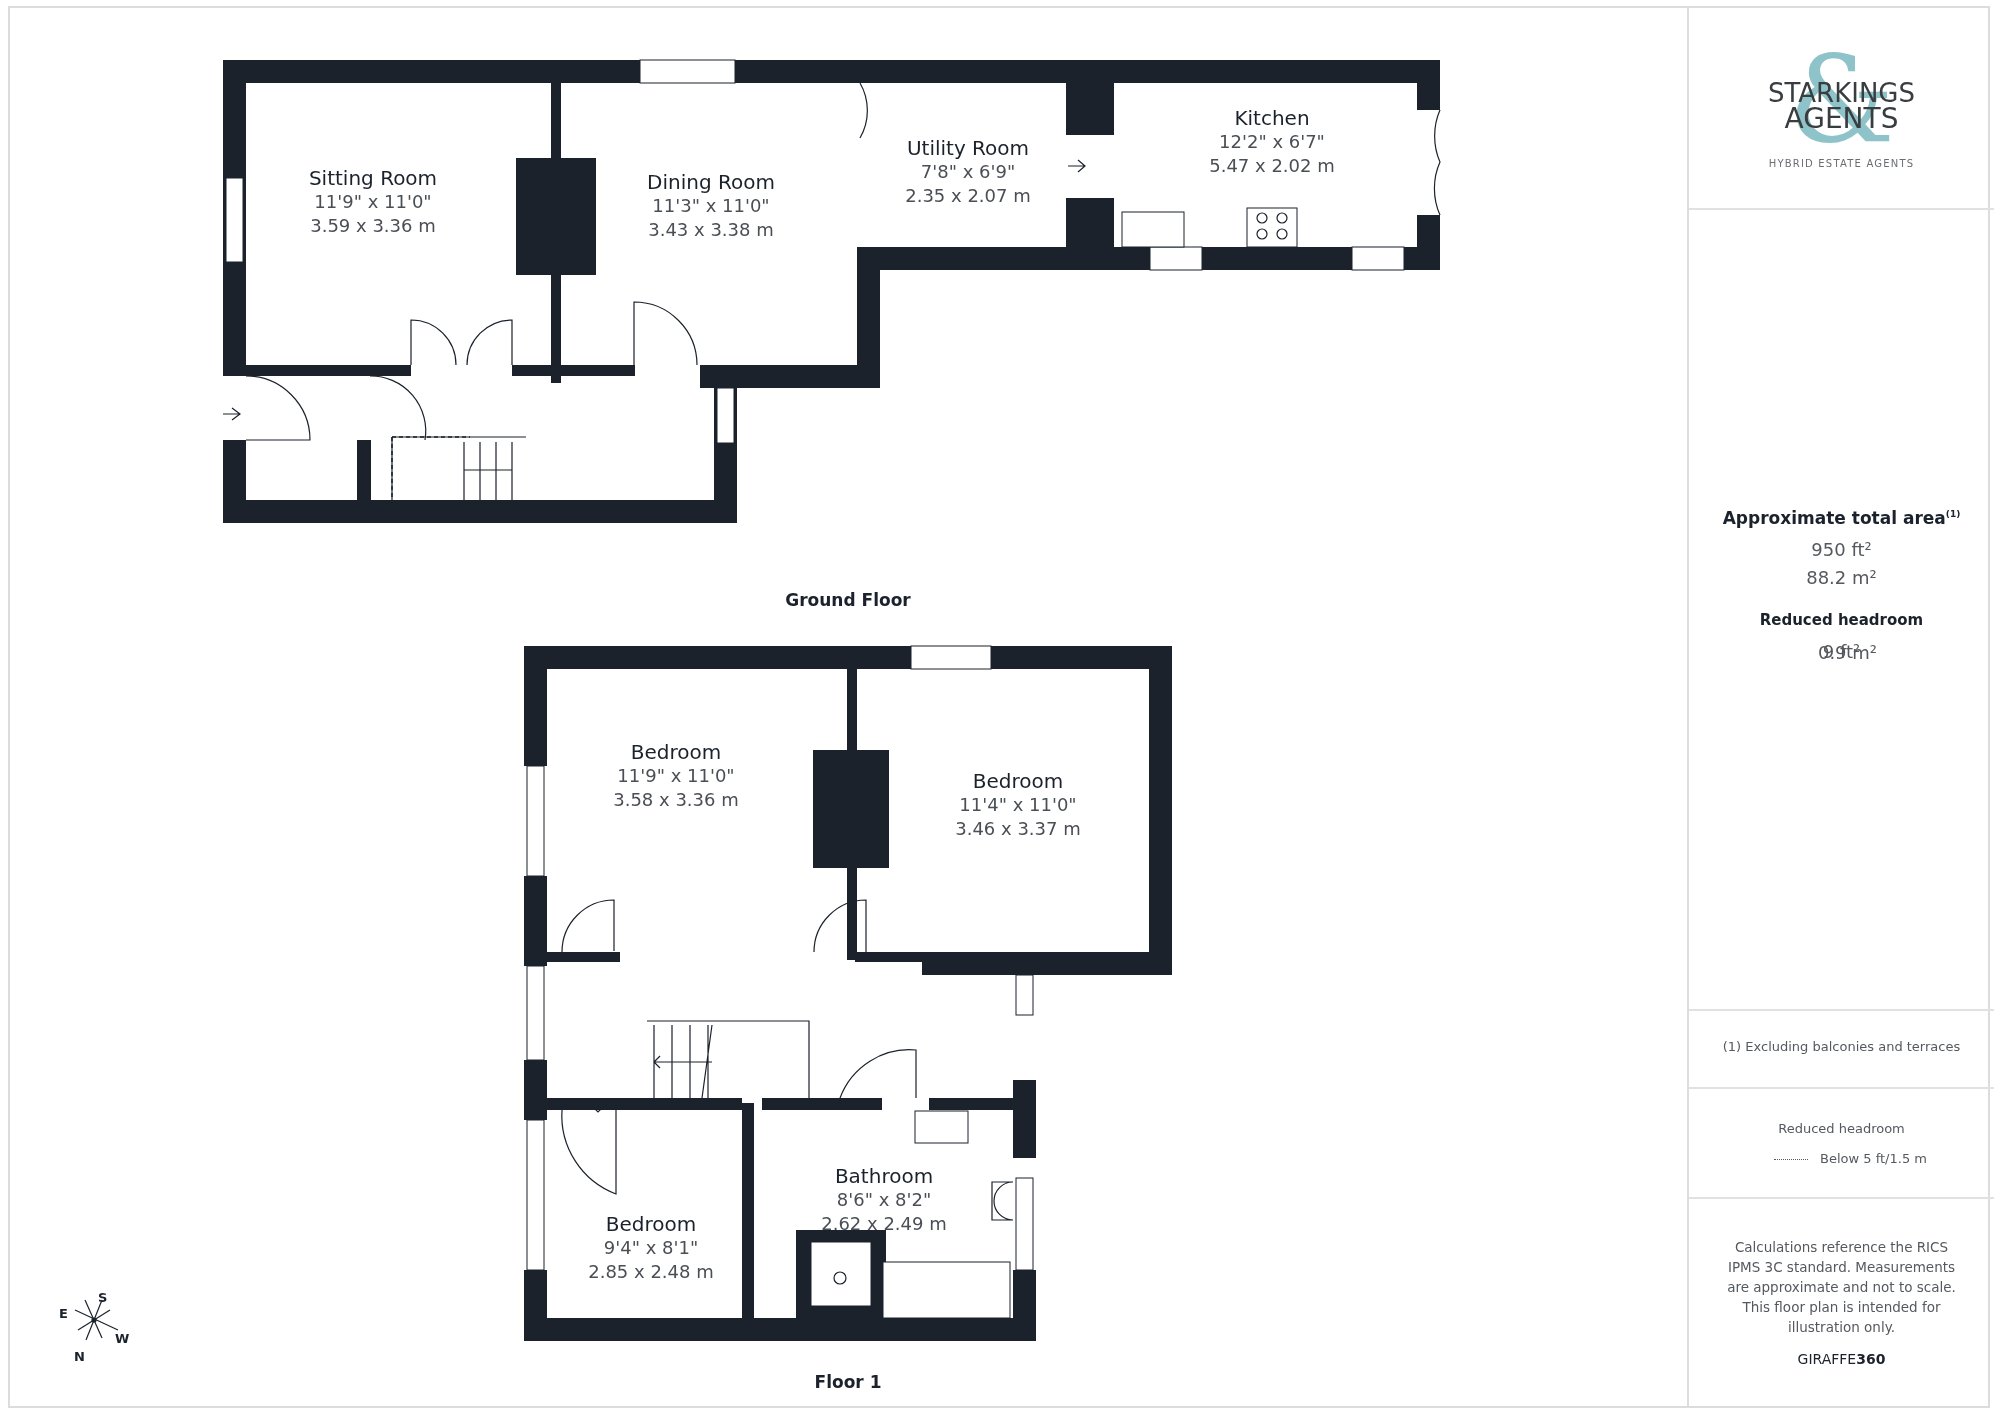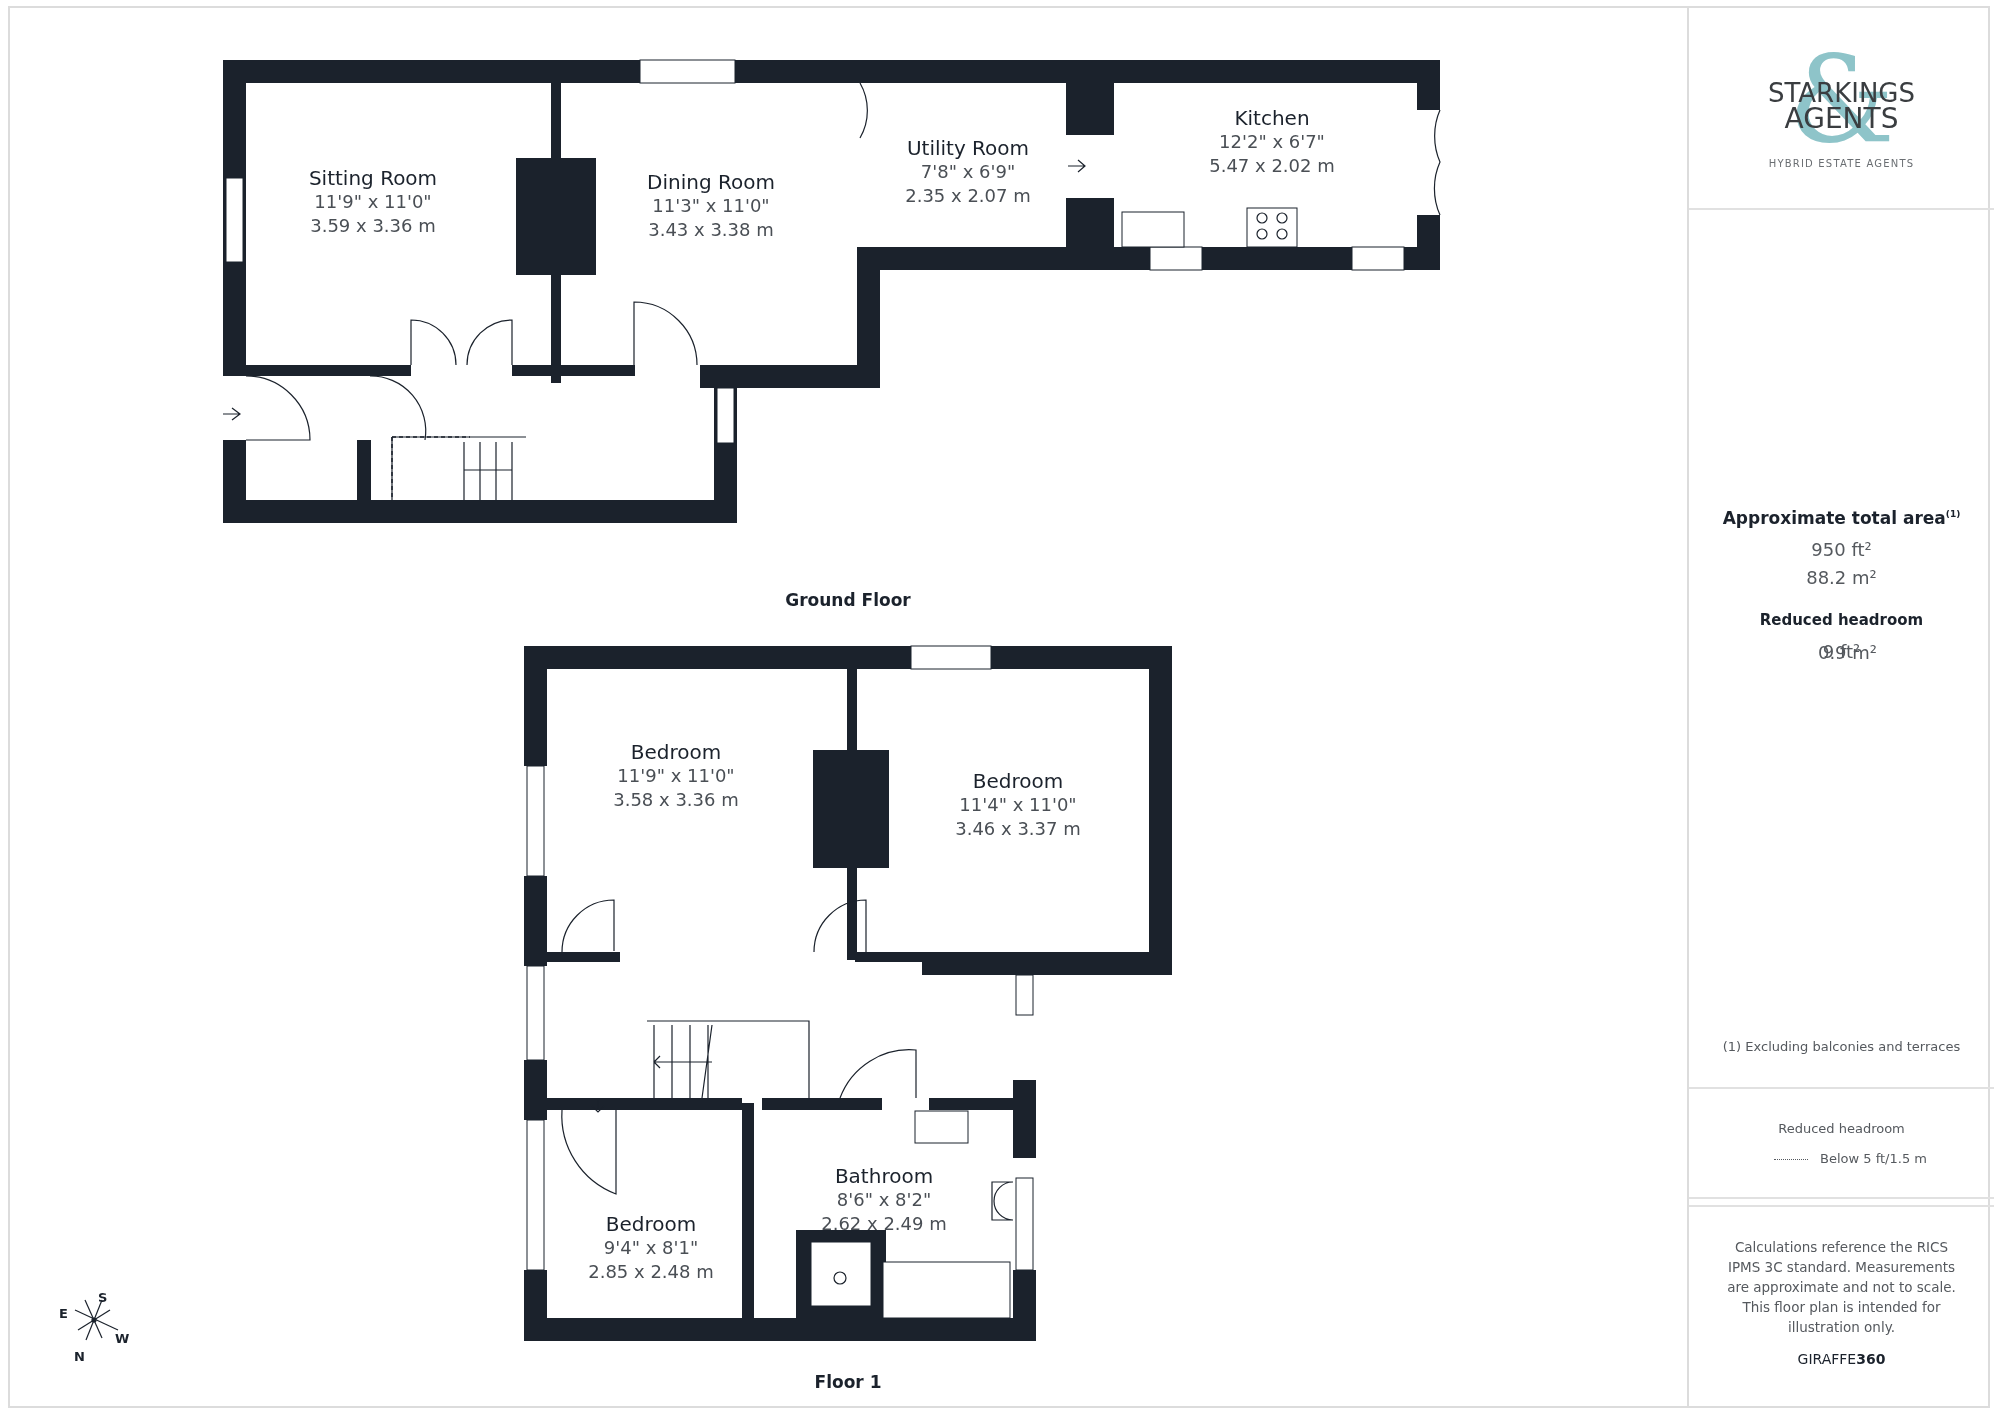--- a/index.html
+++ b/index.html
@@ -15,21 +15,21 @@
   .sidebar { position: absolute; left: 1687px; top: 8px; width: 305px; height: 1398px; border-left: 2px solid #dcdcdc; }
   .sb-section { position: absolute; left: 0; width: 305px; border-bottom: 2px solid #e1e1e1; box-sizing: border-box; text-align: center; }
   .logo-block { top: 0; height: 202px; }
   .logo-mark { position: absolute; left: 50%; top: 42px; transform: translateX(-50%); width: 160px; height: 110px; }
   .logo-amp { position: absolute; left: 50%; top: -10px; transform: translateX(-50%); font-family: "DejaVu Serif", serif; font-size: 120px; color: #8ec4c9; line-height: 120px; }
   .logo-text { position: absolute; left: 0; right: 0; font-family: "DejaVu Sans", sans-serif; font-size: 26px; letter-spacing: 0px; color: #3a3d40; line-height: 26px; }
   .logo-line1 { top: 30px; }
   .logo-line2 { top: 56px; font-size: 28px; }
   .logo-tag { position: absolute; left: 0; right: 0; top: 150px; font-size: 10px; letter-spacing: 1.2px; color: #6a6e72; }
 
-  .area-block { top: 202px; height: 997px; border-bottom: 2px solid #e1e1e1; }
+  .area-block { top: 202px; height: 801px; border-bottom: 2px solid #e1e1e1; }
   .area-title { position: absolute; left: 0; right: 0; top: 298px; font-weight: bold; font-size: 17px; color: #1b222c; }
   .area-title sup { font-size: 9px; }
   .area-val { position: absolute; left: 0; right: 0; font-size: 18px; color: #55595e; }
   .sub-title { position: absolute; left: 0; right: 0; font-weight: bold; font-size: 15px; color: #1b222c; }
 
   .note-block { top: 1003px; height: 78px; padding-left: 32px; }
   .note-text { position: absolute; left: 0; right: 0; top: 28px; font-size: 13px; color: #55595e; }
   .headroom-block { top: 1081px; height: 110px; }
   .hr-title { position: absolute; left: 0; right: 0; top: 32px; font-size: 13px; color: #55595e; }
   .hr-legend { position: absolute; left: 0; right: 0; top: 62px; font-size: 13px; color: #55595e; padding-left: 18px; }

